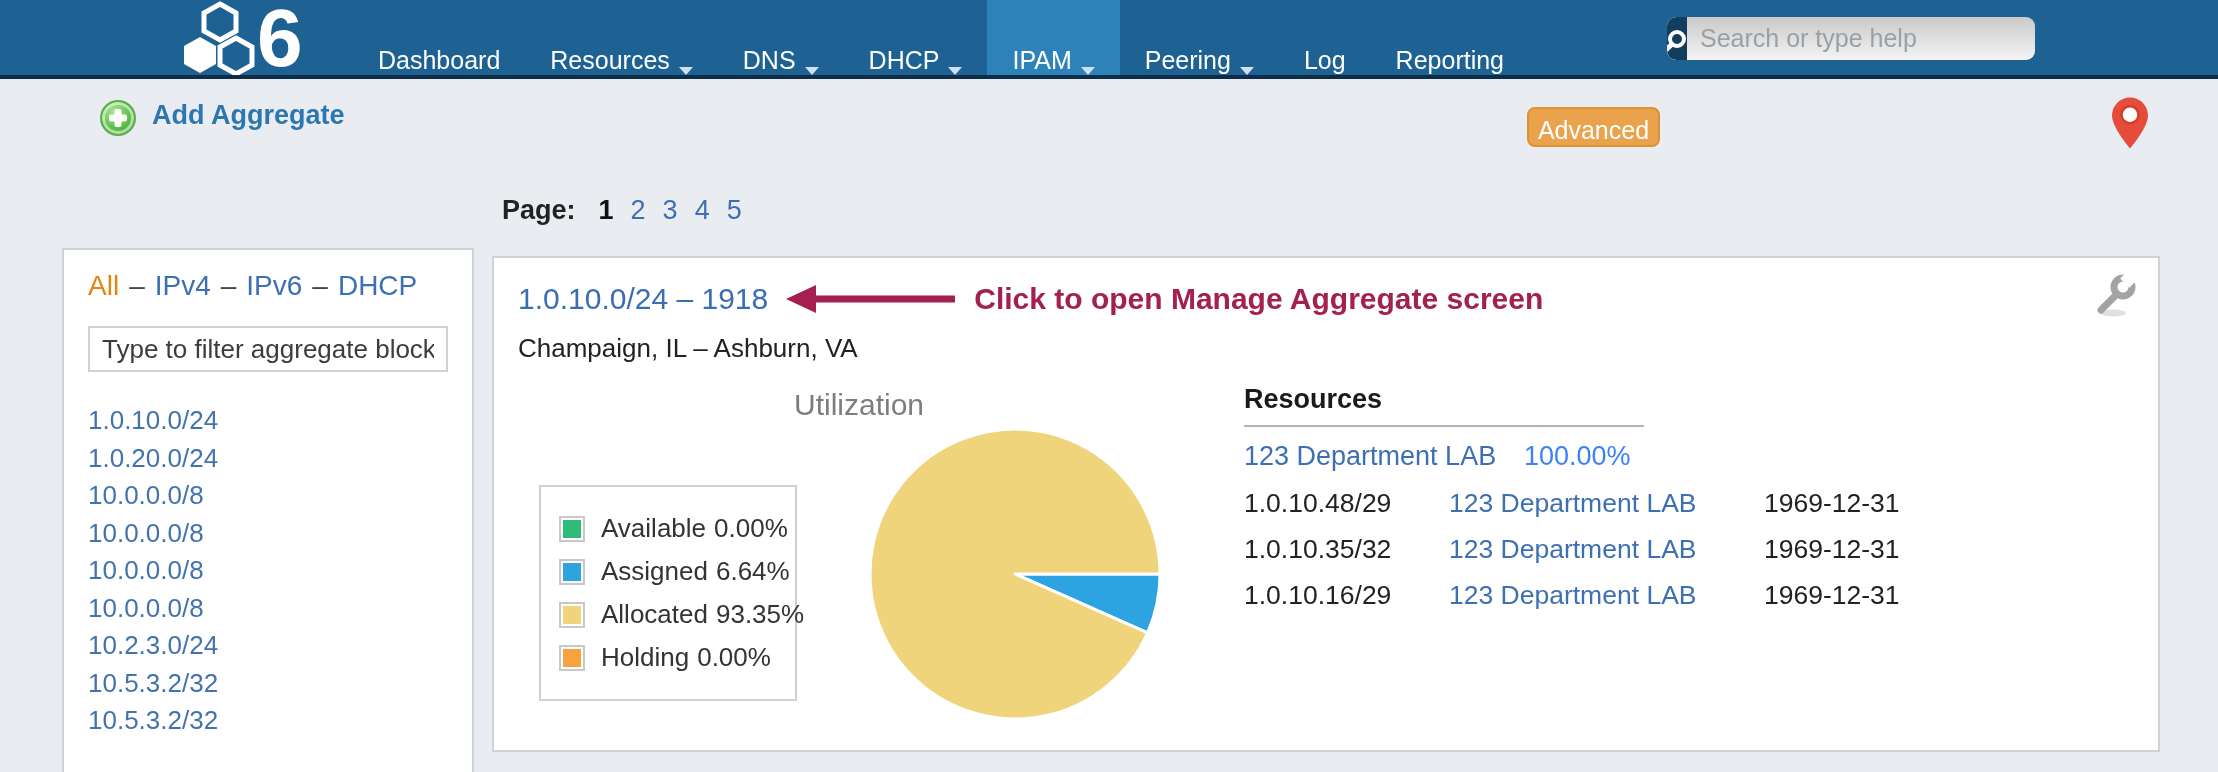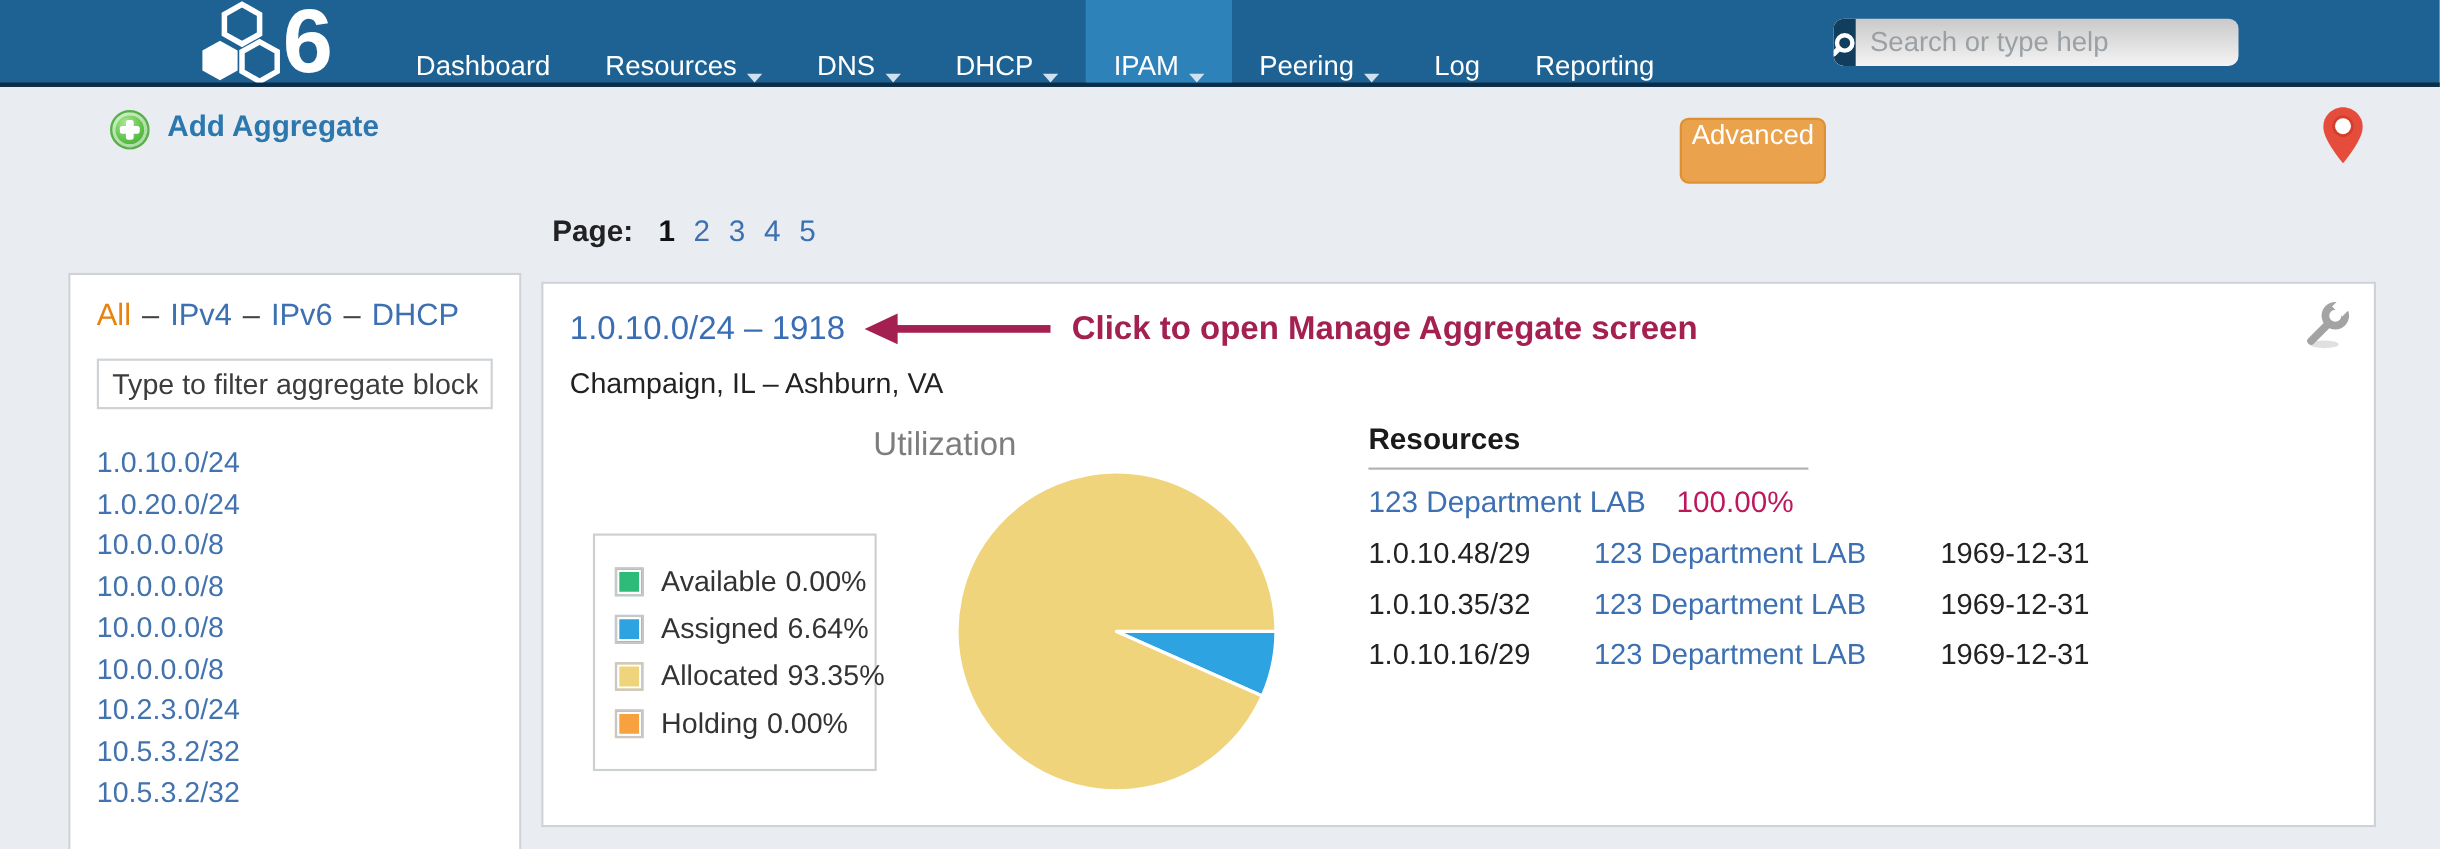--- a/index.html
+++ b/index.html
@@ -37,22 +37,22 @@
   .toolbar{position:relative;height:106px;}
   .add-agg{position:absolute;left:100px;top:21px;display:flex;gap:16px;cursor:pointer;}
   .plus-icon{width:36px;height:36px;border-radius:50%;border:2px solid #58b04a;position:relative;
     background:radial-gradient(circle at 38% 30%, #a7e691 0%, #5cbf46 55%, #3f9a33 100%);
     box-shadow:inset 0 0 0 3px rgba(255,255,255,.55);}
   .plus-icon::before,.plus-icon::after{content:'';position:absolute;background:#fff;border-radius:2px;
     left:50%;top:50%;}
   .plus-icon::before{width:18px;height:7px;transform:translate(-50%,-50%);}
   .plus-icon::after{width:7px;height:18px;transform:translate(-50%,-50%);}
   .add-agg .lbl{font-size:27px;font-weight:bold;color:#2b77ae;}
-  .advanced-btn{position:absolute;left:1527px;top:28px;width:133px;height:60px;border:2px solid var(--advanced-border);
-    border-radius:8px;background:var(--advanced-bg);color:#fff;font-size:25px;display:flex;align-items:flex-start;justify-content:center;cursor:pointer;}
+  .advanced-btn{position:absolute;left:1527px;top:28px;width:133px;height:40px;border:2px solid var(--advanced-border);
+    border-radius:8px;background:var(--advanced-bg);color:#fff;font-size:25px;display:flex;align-items:flex-end;justify-content:center;cursor:pointer;}
   .ipam-search{position:absolute;left:1687px;top:26px;width:415px;height:48px;border:2px solid #c4c8cb;background:#fff;
     font-size:26px;color:#444;padding:0 14px;outline:none;font-family:inherit;}
   .ipam-search::placeholder{color:#9fa4a8;opacity:1;}
   .pin{position:absolute;left:2112px;top:18px;cursor:pointer;}
 
   
   .pager{height:63px;padding:10px 0 0 502px;display:flex;align-items:baseline;gap:17px;font-size:27px;}
   .pager .plabel{font-weight:bold;color:#222;margin-right:6px;}
   .pager .cur{font-weight:bold;color:#111;}
   .pager a{color:var(--link);}
@@ -82,21 +82,21 @@
   .legend .row{display:flex;align-items:center;gap:16px;margin:12px 0;}
   .legend .swatch{width:26px;height:26px;border:2px solid #c8c8c8;box-shadow:inset 0 0 0 2px #fff;flex:none;}
   .legend .ltext{font-size:26px;color:#333;}
   .legend .lbl{margin-right:8px;}
   .pie-wrap{position:absolute;left:371px;top:166px;}
   .info{position:absolute;left:750px;top:126px;width:760px;}
   .sec-header{font-size:27px;font-weight:bold;color:#1a1a1a;padding-bottom:10px;border-bottom:2px solid #b3b3b3;}
   .res-header{width:400px;}
   .res-row{margin-top:14px;display:grid;grid-template-columns:280px auto;font-size:27px;}
   .res-row a{color:var(--link);}
-  .res-row .pct{color:#be185d;}
+  .res-row .pct{color:#3b82f6;}
   .recent-header{width:700px;margin-top:42px;}
   .assign-rows{margin-top:16px;display:grid;row-gap:15px;}
   .assign-row{display:grid;grid-template-columns:205px 315px auto;font-size:26.5px;color:#222;}
   .assign-row a{color:var(--link);}
 </style>
 </head>
 <body>
 
 <div class="nav">
   <div class="logo">

